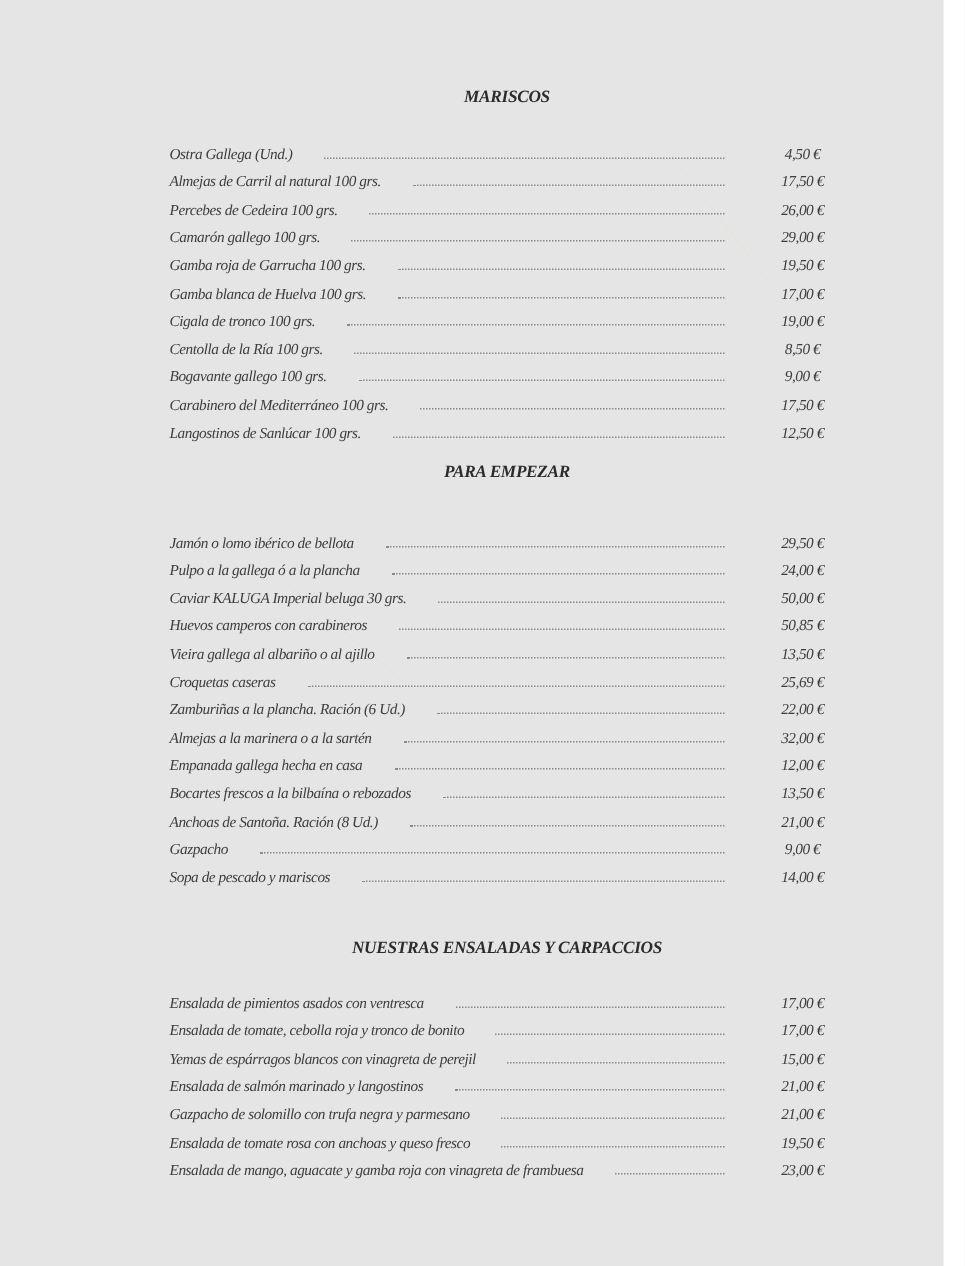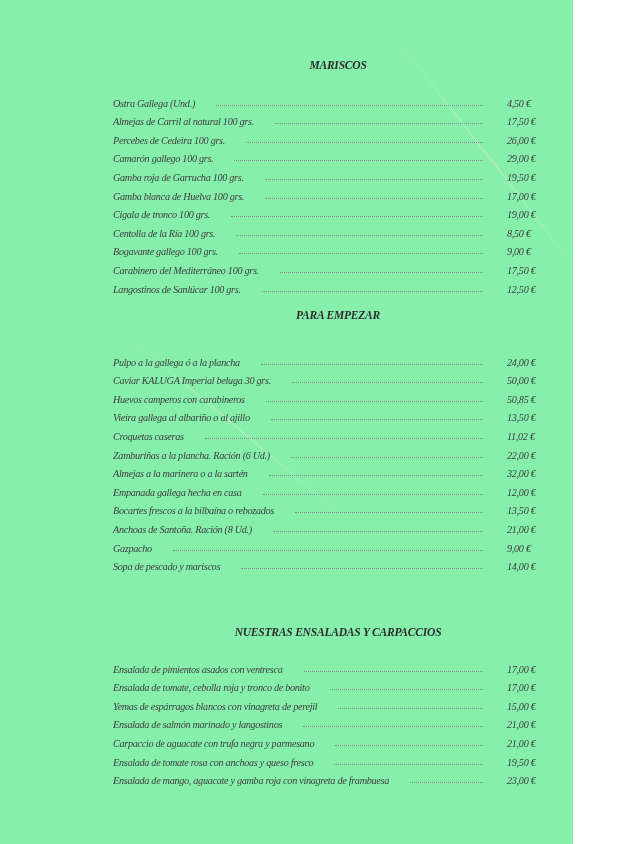--- a/index.html
+++ b/index.html
@@ -11,22 +11,22 @@
       width: 643px;
       height: 844px;
       position: relative;
       overflow: hidden;
       font-family: "DejaVu Serif", "Liberation Serif", serif;
       color: #3a3a3a;
     }
     .page {
       position: absolute;
       left: 0; top: 0;
-      width: 573px; height: 844px;
-      background: #86efac;
+      width: 629px; height: 844px;
+      background: #e5e5e5;
     }
     .fold {
       position: absolute;
       width: 1px;
       background: linear-gradient(to bottom, rgba(230,225,215,0), rgba(230,225,215,0.7), rgba(230,225,215,0));
       transform-origin: top left;
     }
     .section {
       position: absolute;
       left: 113px;
@@ -65,21 +65,21 @@
       padding-right: 3px;
     }
     .leader {
       flex: 1 1 auto;
       border-bottom: 1px dotted #8a8a8a;
       margin-bottom: 3px;
       height: 1px;
     }
     .item-price {
       flex: 0 0 56px;
-      text-align: left;
+      text-align: center;
       white-space: nowrap;
       padding-left: 6px;
     }
   </style>
 </head>
 <body>
 
 <div class="page">
   <div class="fold" style="left:385px; top:25px; height:330px; transform: rotate(-38deg);"></div>
   <div class="fold" style="left:120px; top:330px; height:300px; transform: rotate(-50deg);"></div>
@@ -142,20 +142,25 @@
           <span class="leader"></span>
           <span class="item-price">12,50 €</span>
         </li>
     </ul>
   </section>
 
   <section class="section" style="top:306px;">
     <h2 class="section-title">PARA EMPEZAR</h2>
     <ul class="items" style="margin-top:25px;">
       <li class="item">
+          <span class="item-name">Jamón o lomo ibérico de bellota</span>
+          <span class="leader"></span>
+          <span class="item-price">29,50 €</span>
+        </li>
+      <li class="item">
           <span class="item-name">Pulpo a la gallega ó a la plancha</span>
           <span class="leader"></span>
           <span class="item-price">24,00 €</span>
         </li>
       <li class="item">
           <span class="item-name">Caviar KALUGA Imperial  beluga 30 grs.</span>
           <span class="leader"></span>
           <span class="item-price">50,00 €</span>
         </li>
       <li class="item">
@@ -164,21 +169,21 @@
           <span class="item-price">50,85 €</span>
         </li>
       <li class="item">
           <span class="item-name">Vieira gallega al albariño o al ajillo</span>
           <span class="leader"></span>
           <span class="item-price">13,50 €</span>
         </li>
       <li class="item">
           <span class="item-name">Croquetas caseras</span>
           <span class="leader"></span>
-          <span class="item-price">11,02 €</span>
+          <span class="item-price">25,69 €</span>
         </li>
       <li class="item">
           <span class="item-name">Zamburiñas a la plancha. Ración (6 Ud.)</span>
           <span class="leader"></span>
           <span class="item-price">22,00 €</span>
         </li>
       <li class="item">
           <span class="item-name">Almejas a la marinera o a la sartén</span>
           <span class="leader"></span>
           <span class="item-price">32,00 €</span>
@@ -228,21 +233,21 @@
           <span class="item-name">Yemas de espárragos blancos con vinagreta de perejil</span>
           <span class="leader"></span>
           <span class="item-price">15,00 €</span>
         </li>
       <li class="item">
           <span class="item-name">Ensalada de salmón marinado y langostinos</span>
           <span class="leader"></span>
           <span class="item-price">21,00 €</span>
         </li>
       <li class="item">
-          <span class="item-name">Carpaccio de aguacate con trufa negra y parmesano</span>
+          <span class="item-name">Gazpacho de solomillo con trufa negra y parmesano</span>
           <span class="leader"></span>
           <span class="item-price">21,00 €</span>
         </li>
       <li class="item">
           <span class="item-name">Ensalada de tomate rosa con anchoas y queso fresco</span>
           <span class="leader"></span>
           <span class="item-price">19,50 €</span>
         </li>
       <li class="item">
           <span class="item-name">Ensalada de mango, aguacate y gamba roja con vinagreta de frambuesa</span>

